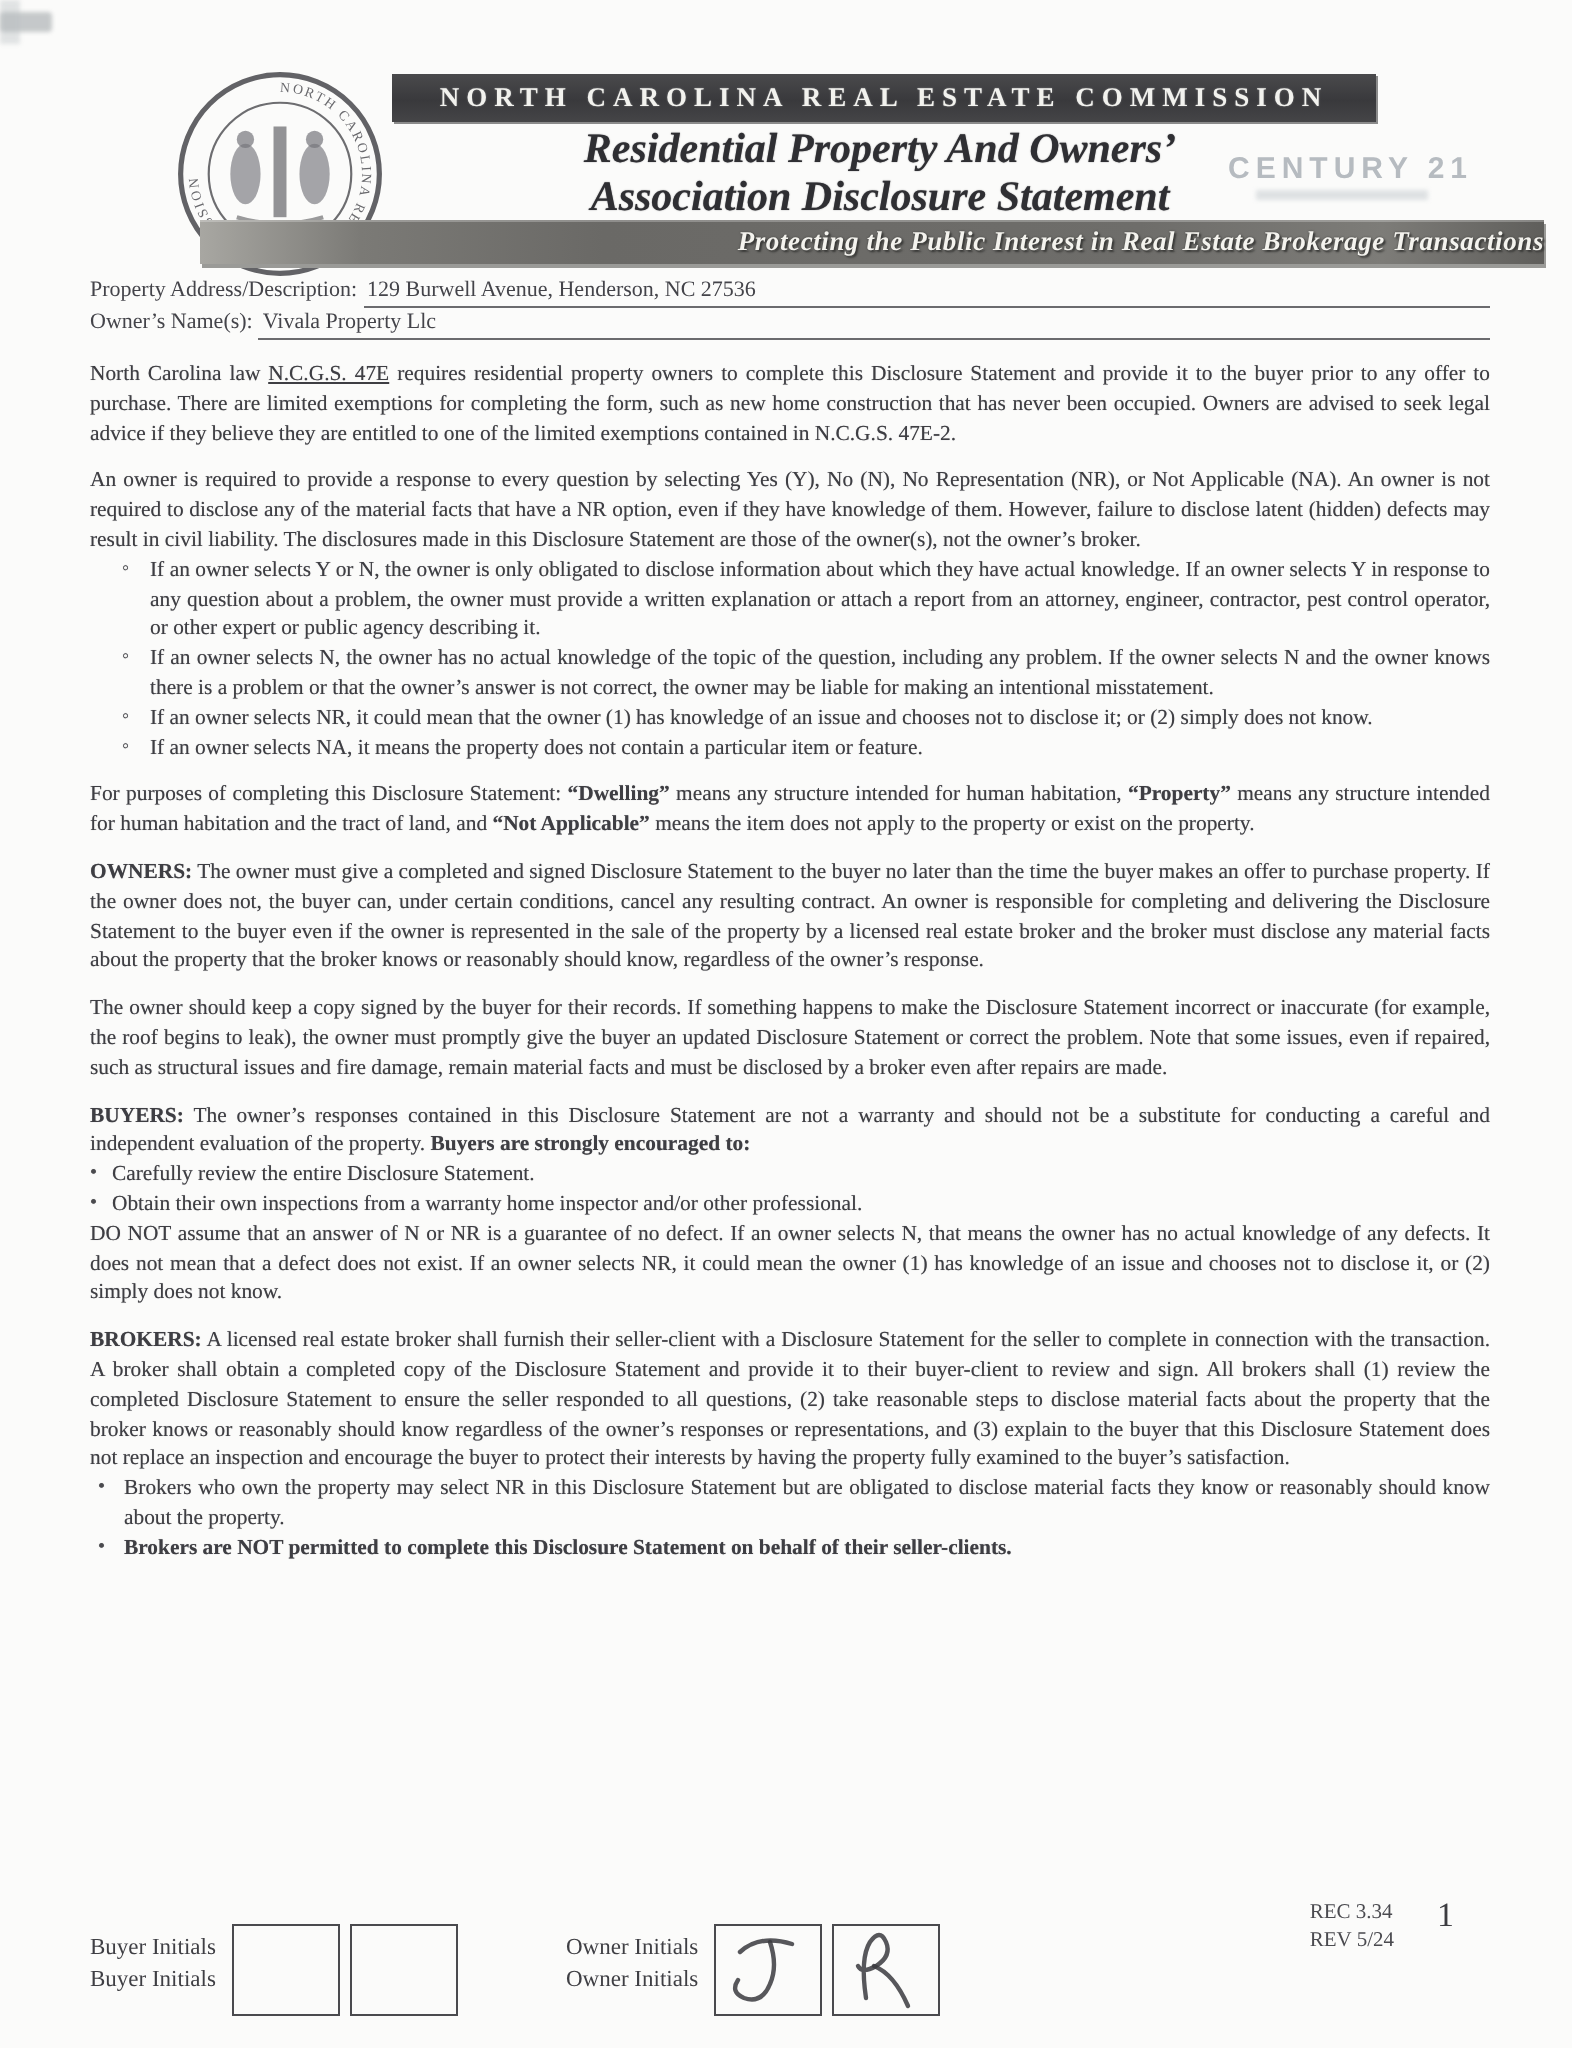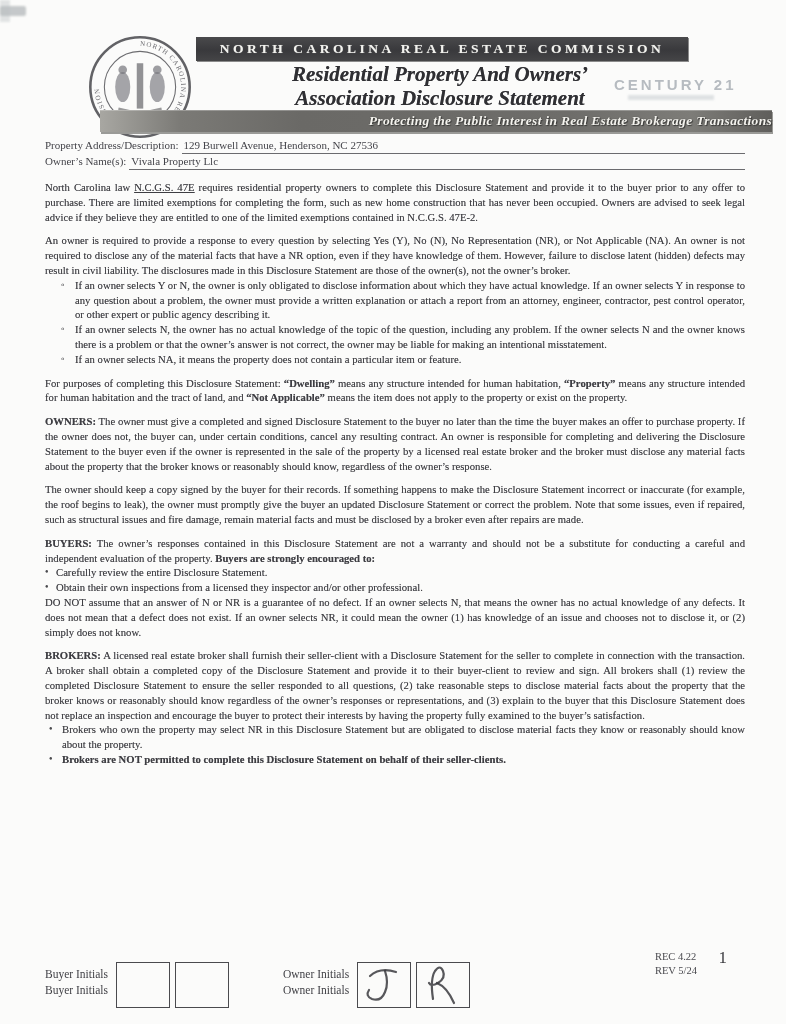--- a/index.html
+++ b/index.html
@@ -131,33 +131,34 @@
   </div>
 </div>
 
 <div class="content">
   <p class="para"><span>North Carolina law </span><span class="u">N.C.G.S. 47E</span><span> requires residential property owners to complete this Disclosure Statement and provide it to the buyer prior to any offer to purchase. There are limited exemptions for completing the form, such as new home construction that has never been occupied. Owners are advised to seek legal advice if they believe they are entitled to one of the limited exemptions contained in N.C.G.S. 47E-2.</span></p>
 
   <p class="para tight"><span>An owner is required to provide a response to every question by selecting Yes (Y), No (N), No Representation (NR), or Not Applicable (NA). An owner is not required to disclose any of the material facts that have a NR option, even if they have knowledge of them. However, failure to disclose latent (hidden) defects may result in civil liability. The disclosures made in this Disclosure Statement are those of the owner(s), not the owner’s broker.</span></p>
   <ul class="ring-list">
     <li>If an owner selects Y or N, the owner is only obligated to disclose information about which they have actual knowledge. If an owner selects Y in response to any question about a problem, the owner must provide a written explanation or attach a report from an attorney, engineer, contractor, pest control operator, or other expert or public agency describing it.</li>
     <li>If an owner selects N, the owner has no actual knowledge of the topic of the question, including any problem. If the owner selects N and the owner knows there is a problem or that the owner’s answer is not correct, the owner may be liable for making an intentional misstatement.</li>
+    <li>If an owner selects NR, it could mean that the owner (1) has knowledge of an issue and chooses not to disclose it; or (2) simply does not know.</li>
     <li>If an owner selects NA, it means the property does not contain a particular item or feature.</li>
   </ul>
 
   <p class="para"><span>For purposes of completing this Disclosure Statement: </span><span class="b">“Dwelling”</span><span> means any structure intended for human habitation, </span><span class="b">“Property”</span><span> means any structure intended for human habitation and the tract of land, and </span><span class="b">“Not Applicable”</span><span> means the item does not apply to the property or exist on the property.</span></p>
 
   <p class="para"><span class="b">OWNERS:</span><span> The owner must give a completed and signed Disclosure Statement to the buyer no later than the time the buyer makes an offer to purchase property. If the owner does not, the buyer can, under certain conditions, cancel any resulting contract. An owner is responsible for completing and delivering the Disclosure Statement to the buyer even if the owner is represented in the sale of the property by a licensed real estate broker and the broker must disclose any material facts about the property that the broker knows or reasonably should know, regardless of the owner’s response.</span></p>
 
   <p class="para"><span>The owner should keep a copy signed by the buyer for their records. If something happens to make the Disclosure Statement incorrect or inaccurate (for example, the roof begins to leak), the owner must promptly give the buyer an updated Disclosure Statement or correct the problem. Note that some issues, even if repaired, such as structural issues and fire damage, remain material facts and must be disclosed by a broker even after repairs are made.</span></p>
 
   <p class="para tight"><span class="b">BUYERS:</span><span> The owner’s responses contained in this Disclosure Statement are not a warranty and should not be a substitute for conducting a careful and independent evaluation of the property. </span><span class="b">Buyers are strongly encouraged to:</span></p>
   <ul class="dot-list">
     <li>Carefully review the entire Disclosure Statement.</li>
-    <li>Obtain their own inspections from a licensed they inspector and/or other professional.</li>
+    <li>Obtain their own inspections from a warranty home inspector and/or other professional.</li>
   </ul>
   <p class="para"><span>DO NOT assume that an answer of N or NR is a guarantee of no defect. If an owner selects N, that means the owner has no actual knowledge of any defects. It does not mean that a defect does not exist. If an owner selects NR, it could mean the owner (1) has knowledge of an issue and chooses not to disclose it, or (2) simply does not know.</span></p>
 
   <p class="para tight"><span class="b">BROKERS:</span><span> A licensed real estate broker shall furnish their seller-client with a Disclosure Statement for the seller to complete in connection with the transaction. A broker shall obtain a completed copy of the Disclosure Statement and provide it to their buyer-client to review and sign. All brokers shall (1) review the completed Disclosure Statement to ensure the seller responded to all questions, (2) take reasonable steps to disclose material facts about the property that the broker knows or reasonably should know regardless of the owner’s responses or representations, and (3) explain to the buyer that this Disclosure Statement does not replace an inspection and encourage the buyer to protect their interests by having the property fully examined to the buyer’s satisfaction.</span></p>
   <ul class="dash-list">
     <li><span>Brokers who own the property may select NR in this Disclosure Statement but are obligated to disclose material facts they know or reasonably should know about the property.</span></li>
     <li><span class="b">Brokers are NOT permitted to complete this Disclosure Statement on behalf of their seller-clients.</span></li>
   </ul>
 </div>
 
@@ -184,17 +185,17 @@
     </div>
     <div class="init-box">
       <svg viewBox="0 0 52 44">
         <path d="M16 36 Q13 16 18 8 Q23 1 26 8 Q29 15 21 20 Q14 24 12 20" fill="none" stroke="#3a3a3e" stroke-width="2.2" stroke-linecap="round" opacity=".85"></path>
         <path d="M20 20 Q30 24 37 40" fill="none" stroke="#3a3a3e" stroke-width="2.2" stroke-linecap="round" opacity=".85"></path>
       </svg>
     </div>
   </div>
 
   <div class="rec-block">
-    <div>REC 4.22</div>
+    <div>REC 3.34</div>
     <div>REV 5/24</div>
   </div>
   <div class="page-num">1</div>
 </div>
 
 </body></html>

